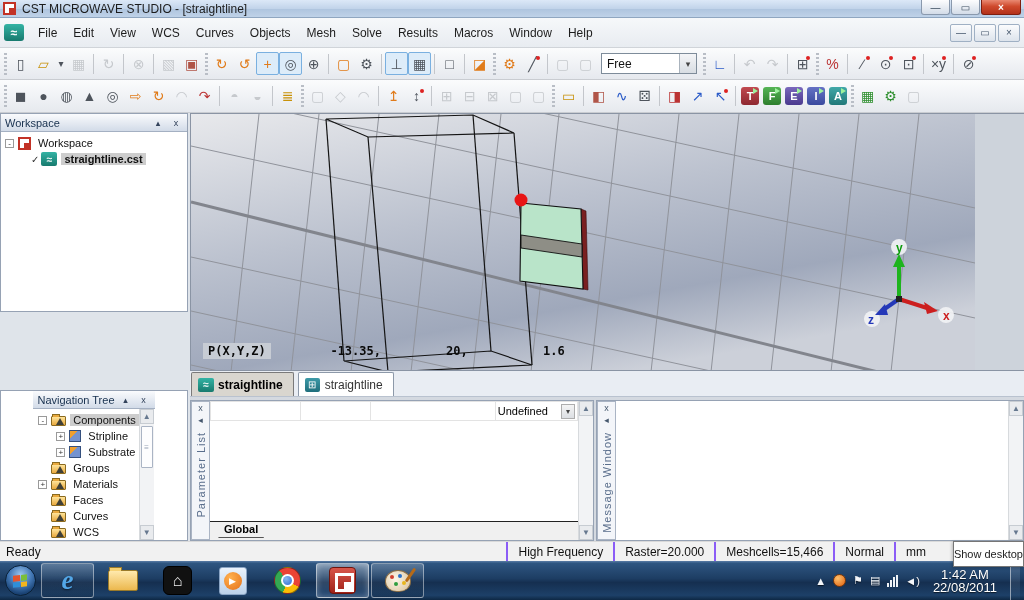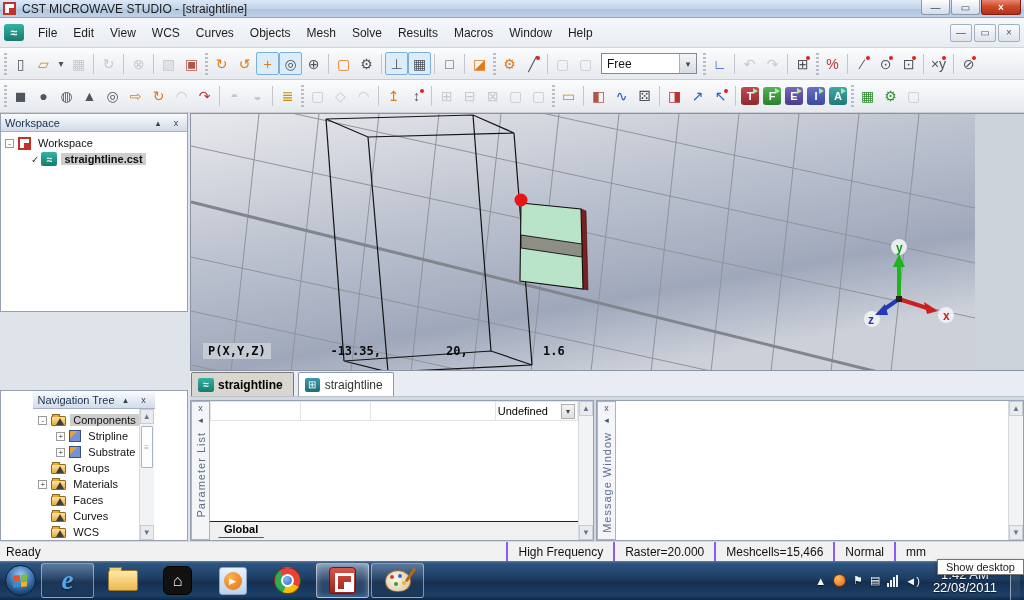--- a/index.html
+++ b/index.html
@@ -143,22 +143,22 @@
   .sheet-tab { font-size:11px; font-weight:bold; padding:1px 14px 2px; background:#f0f0f0;
     clip-path:polygon(0 0,100% 0,86% 100%,14% 100%); border-bottom:1px solid #555; }
   .msg-body { flex:1; background:#fff; }
 
   
   .statusbar { height:20px; background:#f1f1f1; border-top:1px solid #d9d9d9; display:flex; align-items:center;
     font-size:12px; color:#111; position:relative;}
   .sb-left { padding-left:6px; }
   .sb-right { margin-left:auto; display:flex; height:100%; align-items:center; margin-right:88px;}
   .sb-seg { padding:0 10px; border-left:2px solid #8b5cf6; height:100%; display:flex; align-items:center; white-space:nowrap;}
-  .sd-tooltip { position:absolute; right:0; top:-1px; height:16px; background:#fff; border:1px solid #767676;
-    font-size:11px; color:#222; display:flex; align-items:center; padding:0 8px; z-index:20; box-shadow:-1px 1px 3px rgba(0,0,0,.25);margin-top:18px;}
+  .sd-tooltip { position:absolute; right:0; top:-1px; height:26px; background:#fff; border:1px solid #767676;
+    font-size:11px; color:#222; display:flex; align-items:center; padding:0 0; z-index:20; box-shadow:-1px 1px 3px rgba(0,0,0,.25);}
 
   
   .taskbar { height:39px; background:linear-gradient(180deg,#5a7da6 0%,#2e5580 6%,#1d3d63 45%,#152f50 55%,#1d4068 88%,#0e2844 100%);
     display:flex; align-items:center; }
   .orb { width:40px; height:39px; display:flex; align-items:center; justify-content:center; flex:none;}
   .orb-circle { width:31px; height:31px; border-radius:50%;
     background:radial-gradient(circle at 50% 30%,#9cc6ee 0%,#4277b4 45%,#1b4476 75%,#0d2c52 100%);
     border:1px solid #0a2138; display:flex; align-items:center; justify-content:center;}
   .winflag { width:14px; height:12px; display:grid; grid-template-columns:1fr 1fr; grid-template-rows:1fr 1fr; gap:1px; transform:skewY(-6deg);}
   .winflag span:nth-child(1){background:#e4552e;} .winflag span:nth-child(2){background:#7bbf3a;}

